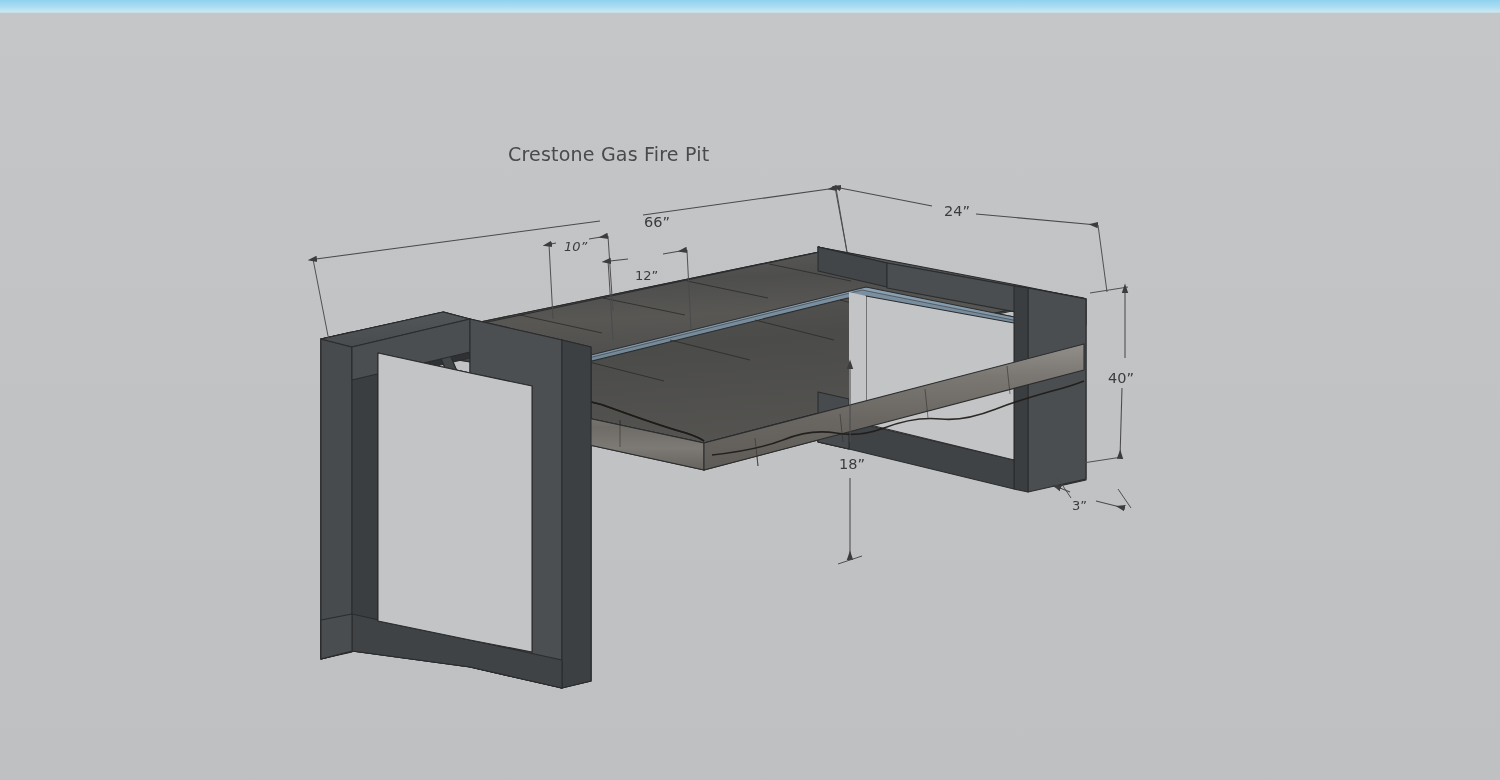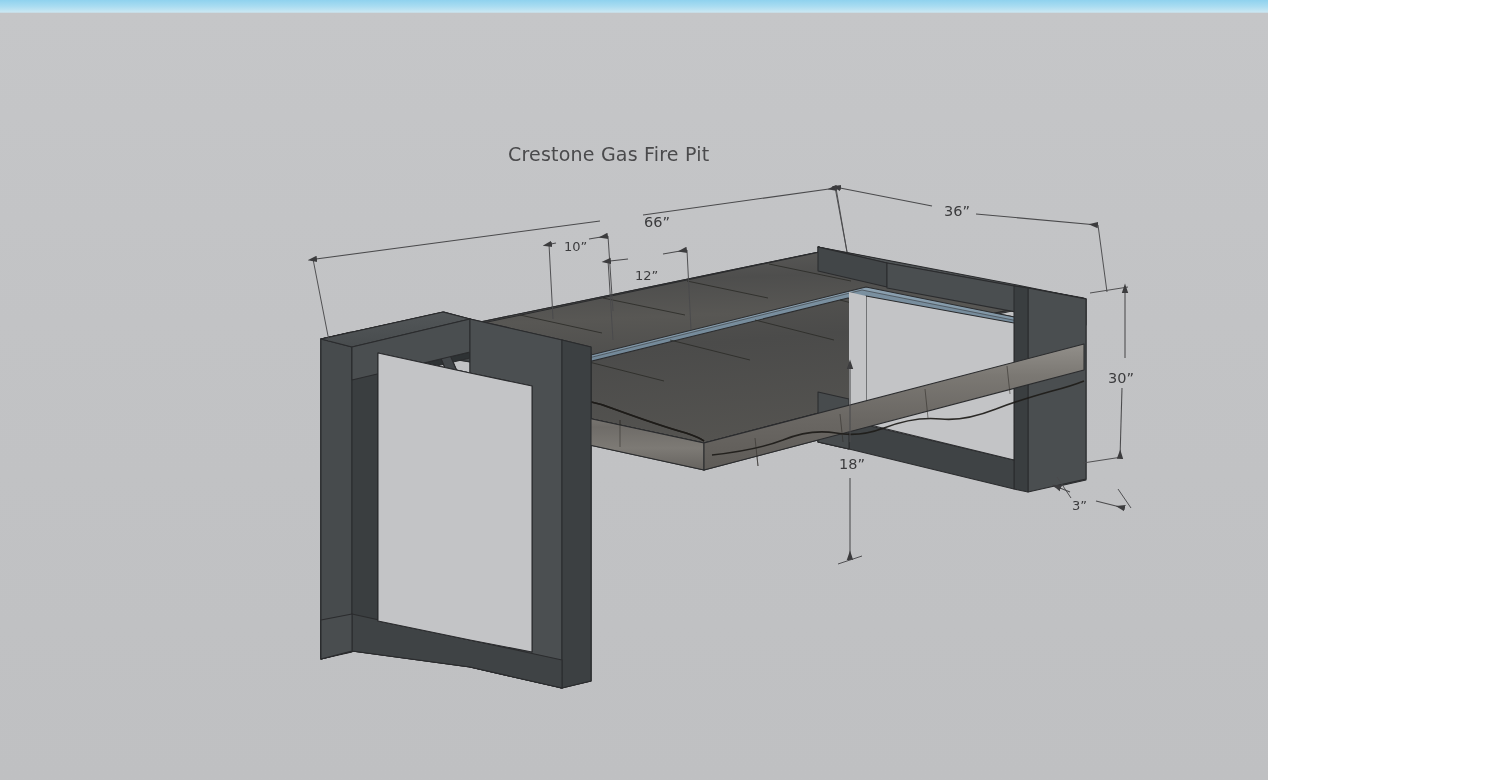--- a/index.html
+++ b/index.html
@@ -3,21 +3,21 @@
 <meta charset="utf-8">
 <title>Crestone Gas Fire Pit</title>
 <style>
   html, body {
     margin: 0;
     padding: 0;
     background: #ffffff;
   }
   #scene {
     position: relative;
-    width: 1268px;
+    width: 1500px;
     height: 780px;
     overflow: hidden;
     font-family: "DejaVu Sans", "Liberation Sans", sans-serif;
     background: #c3c4c6;
   }
   
   #sky {
     position: absolute;
     left: 0; top: 0;
     width: 1500px;
@@ -409,20 +409,20 @@
         <path d="M 1060,488 L 1070,492" marker-start="url(#arrB)"></path>
         <path d="M 1096,501 L 1124,508" marker-end="url(#arrA)"></path>
       </g>
 
     </g>
   </svg>
 
   <div id="title">Crestone Gas Fire Pit</div>
 
   <div class="dim-label" style="left: 610px; top: 214px; margin-left: 34px;">66”</div>
-  <div class="dim-label" style="left: 944px; top: 203px;">36”</div>
-  <div class="dim-label dim-sm" style="left: 564px; top: 239px;">10”</div>
+  <div class="dim-label" style="left: 944px; top: 203px;">24”</div>
+  <div class="dim-label dim-sm" style="left: 564px; top: 239px; font-style: italic;">10”</div>
   <div class="dim-label dim-sm" style="left: 635px; top: 268px;">12”</div>
-  <div class="dim-label" style="left: 1108px; top: 370px;">30”</div>
+  <div class="dim-label" style="left: 1108px; top: 370px;">40”</div>
   <div class="dim-label" style="left: 839px; top: 456px;">18”</div>
   <div class="dim-label dim-sm" style="left: 1072px; top: 498px;">3”</div>
 
 </div>
 
 </body></html>

